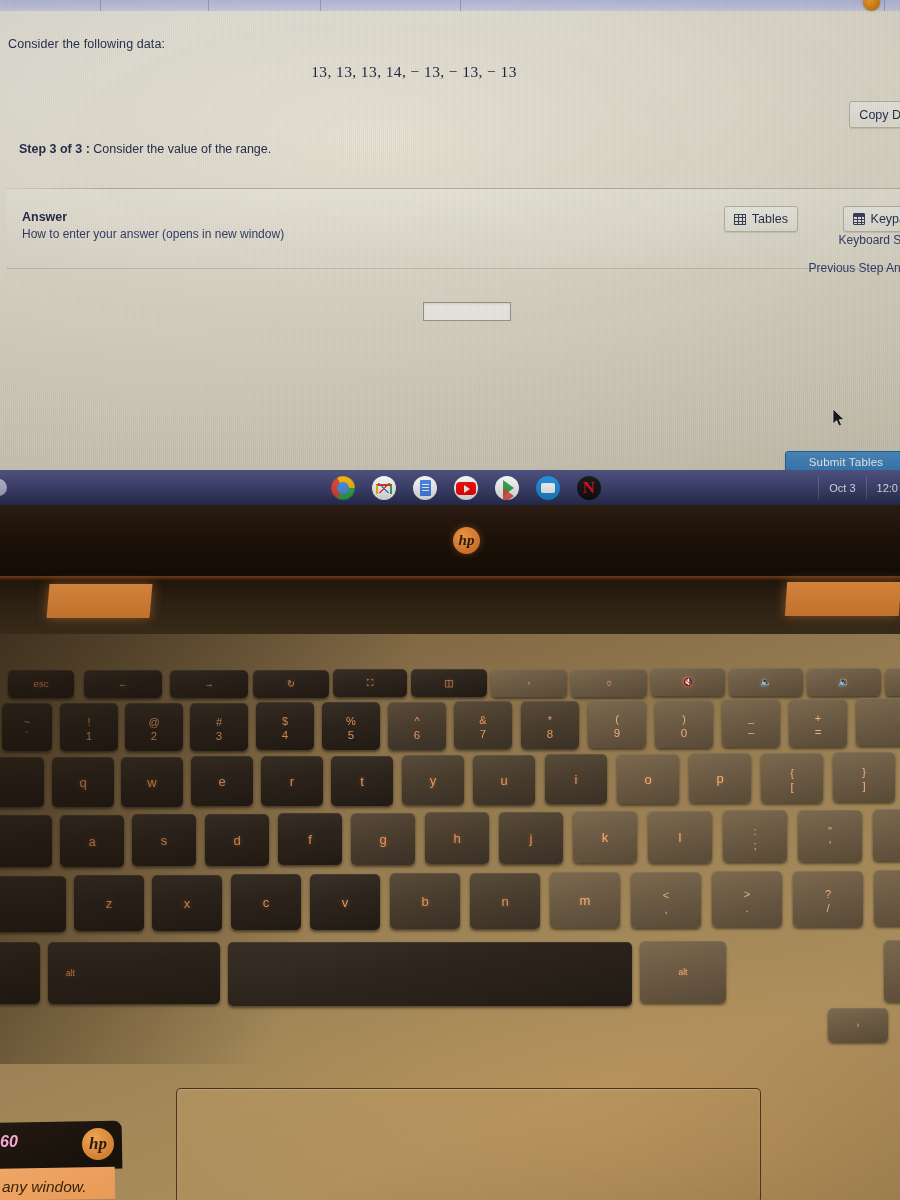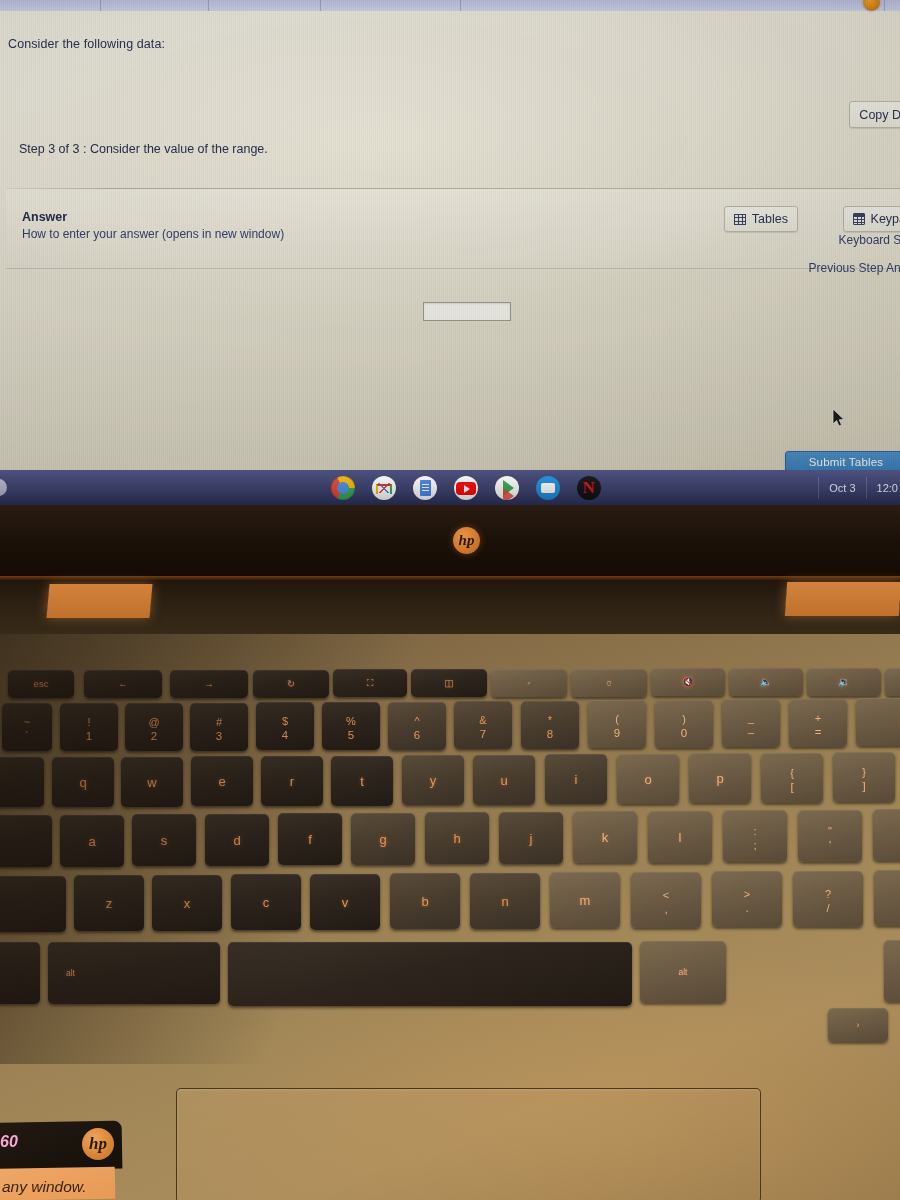--- a/index.html
+++ b/index.html
@@ -78,21 +78,21 @@
     white-space: nowrap;
   }
   #copy-data-btn { right: -18px; top: 90px; height: 27px; }
 
   #divider-1 {
     position: absolute; left: 6px; top: 177px; width: 894px; height: 1px;
     background: linear-gradient(90deg, rgba(150,148,135,.15), rgba(150,148,135,.65) 12%, rgba(150,148,135,.55));
   }
 
   #step-line { position: absolute; left: 19px; top: 131px; font-size: 12.5px; color: #272e4c; }
-  #step-line b { font-weight: normal; }
+  #step-line b { font-weight: bold; }
 
   #answer-band {
     position: absolute; left: 6px; top: 178px; width: 894px; height: 80px;
     background: linear-gradient(180deg, rgba(235,232,221,.75), rgba(226,222,208,.55));
     border-bottom: 1px solid rgba(150,148,135,.45);
   }
   #answer-title { position: absolute; left: 22px; top: 199px; font-size: 12.5px; font-weight: bold; color: #242b48; }
   #answer-help { position: absolute; left: 22px; top: 216px; font-size: 12px; color: #35406b; }
 
   #tables-btn  { right: 102px; top: 195px; height: 26px; text-align: right; }
@@ -358,20 +358,21 @@
       <div class="tab-seam" style="left:320px"></div>
       <div class="tab-seam" style="left:460px"></div>
       <div class="tab-seam" style="left:884px"></div>
       <div id="tab-avatar"></div>
     </div>
 
     <div id="page">
 
       <div id="prompt-label" class="txt">Consider the following data:</div>
 
+      <div id="data-values">13, 13, 13, 14, − 13, − 13, − 13</div>
 
       <div class="btn" id="copy-data-btn">
         <span>Copy Da</span>
       </div>
 
       <div id="step-line">
         <b>Step 3 of 3 :</b>
         <span>Consider the value of the range.</span>
       </div>
 

